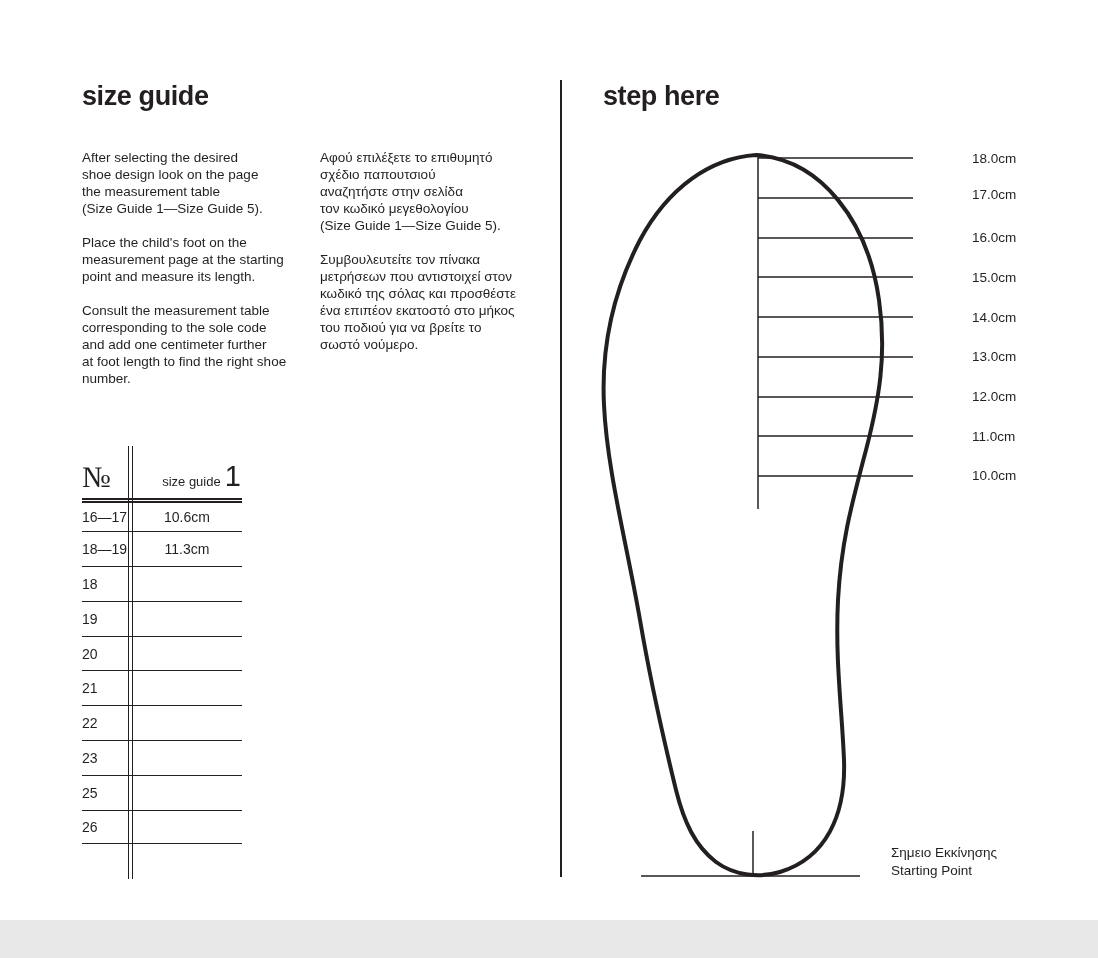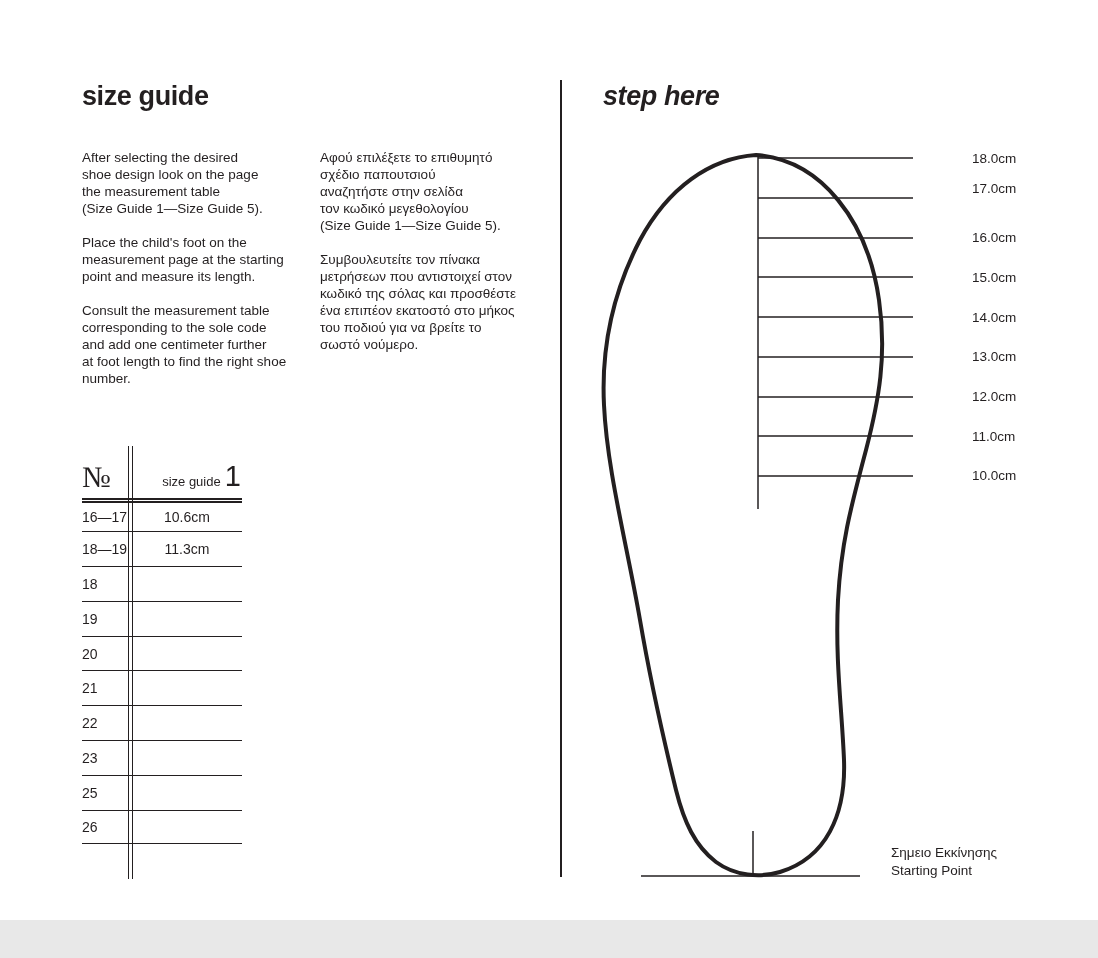--- a/index.html
+++ b/index.html
@@ -128,21 +128,21 @@
       </div>
     <div class="t-row r33">
         <div class="c-size">26</div>
         <div class="c-len"></div>
       </div>
     <div class="t-vrule"></div>
   </div>
 
   <div class="section-divider abs"></div>
 
-  <h1 class="section-title abs" style="left:603px; top:83px;font-style:italic;">step here</h1>
+  <h1 class="section-title abs" style="left:603px; top:83px;">step here</h1>
 
   <svg class="diagram-svg abs" viewBox="0 0 1098 958">
     <g stroke="#231f20" fill="none">
       <path stroke-width="4" stroke-linejoin="round" stroke-linecap="round" d="M 756 155
            C 822 160 868 222 879 300
            C 887 355 879 400 866 450
            C 850 510 841 545 838 600
            C 835 660 842 710 844 760
            C 846 815 826 858 780 872
            C 760 878 735 876 716 862
@@ -162,21 +162,21 @@
         <line x1="758" y1="397" x2="913" y2="397"></line>
         <line x1="758" y1="436" x2="913" y2="436"></line>
         <line x1="758" y1="476" x2="913" y2="476"></line>
         <line x1="641" y1="876" x2="860" y2="876"></line>
         <line x1="753" y1="831" x2="753" y2="876"></line>
       </g>
     </g>
   </svg>
 
   <div class="cm-label abs" style="top:150px">18.0cm</div>
-  <div class="cm-label abs" style="top:180px">17.0cm</div>
+  <div class="cm-label abs" style="top:186px">17.0cm</div>
   <div class="cm-label abs" style="top:229px">16.0cm</div>
   <div class="cm-label abs" style="top:269px">15.0cm</div>
   <div class="cm-label abs" style="top:309px">14.0cm</div>
   <div class="cm-label abs" style="top:348px">13.0cm</div>
   <div class="cm-label abs" style="top:388px">12.0cm</div>
   <div class="cm-label abs" style="top:428px">11.0cm</div>
   <div class="cm-label abs" style="top:467px">10.0cm</div>
 
   <div class="start-label abs">
     <div>Σημειο Εκκίνησης</div>

